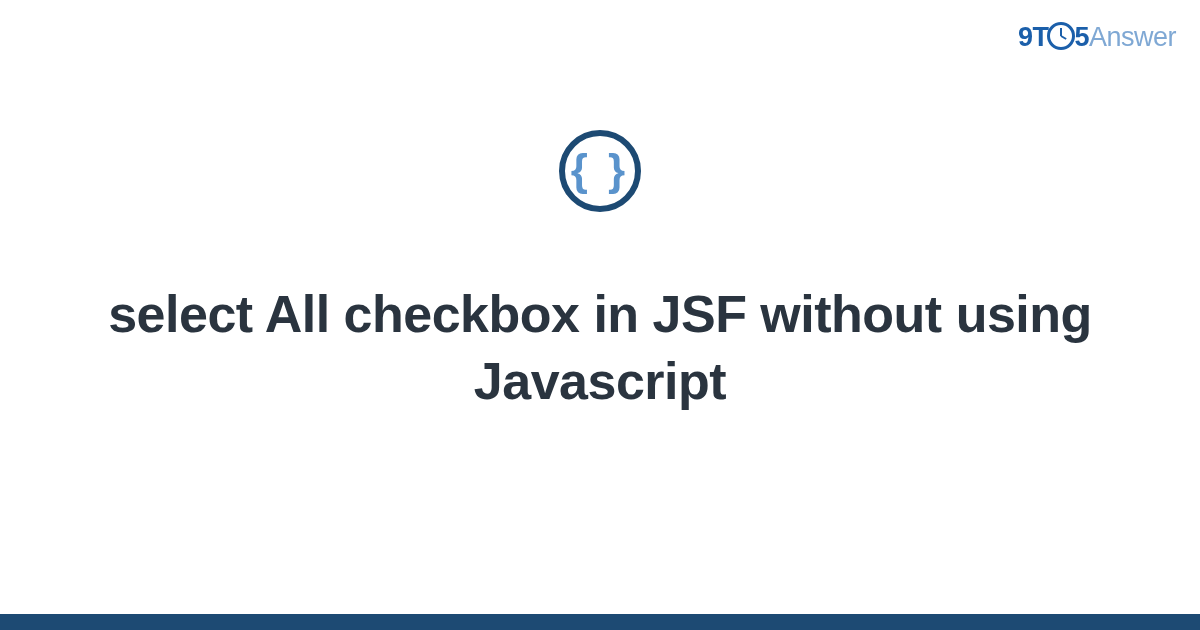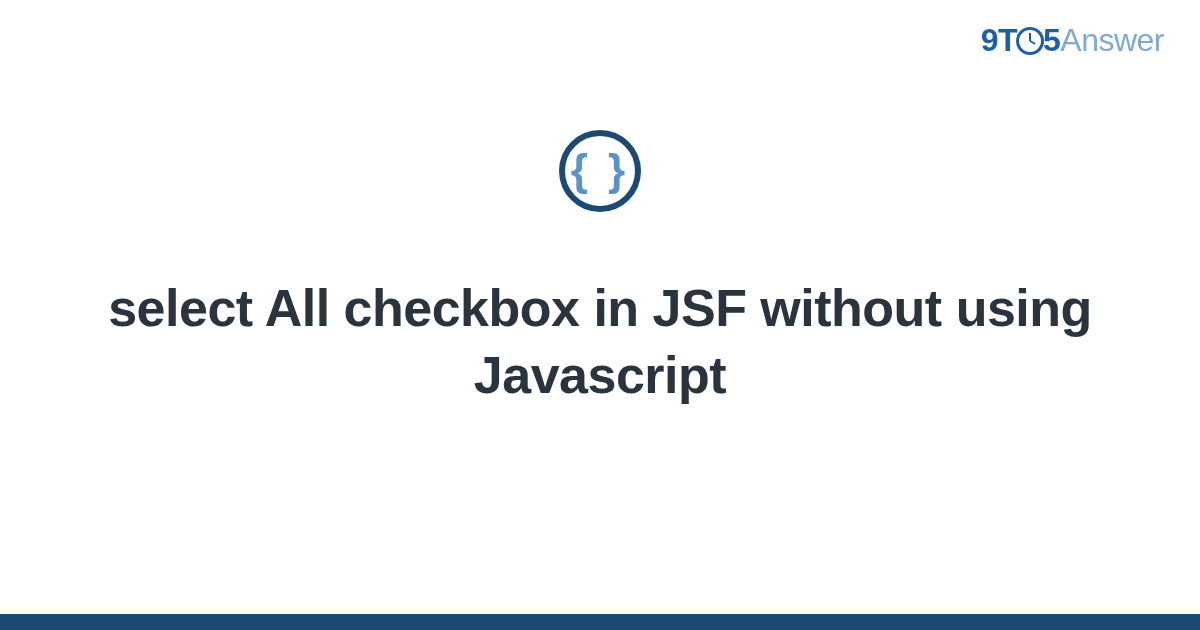--- a/index.html
+++ b/index.html
@@ -11,22 +11,22 @@
       width: 1200px;
       height: 630px;
       background: #ffffff;
       font-family: -apple-system, BlinkMacSystemFont, "Segoe UI", Helvetica, Arial, sans-serif;
       position: relative;
       overflow: hidden;
     }
     .logo {
       position: absolute;
       top: 22px;
-      right: 36px;
-      font-size: 32px;
+      right: 24px;
+      font-size: 27px;
       font-weight: 600;
       letter-spacing: -0.5px;
     }
     .logo .nine {
       color: #1b5faa;
       font-weight: 700;
     }
     .logo .t {
       color: #1b5faa;
       font-weight: 700;
@@ -88,21 +88,21 @@
       font-size: 44px;
       font-weight: 700;
       color: #5a93cc;
       letter-spacing: 4px;
       font-family: "Helvetica Neue", Arial, sans-serif;
       line-height: 1;
       margin-top: -2px;
     }
     .title {
       position: absolute;
-      top: 275px;
+      top: 281px;
       left: 0;
       right: 0;
       text-align: center;
       font-size: 52px;
       font-weight: 700;
       color: #2a343f;
       line-height: 1.28;
       padding: 0 60px;
       letter-spacing: -0.5px;
     }

